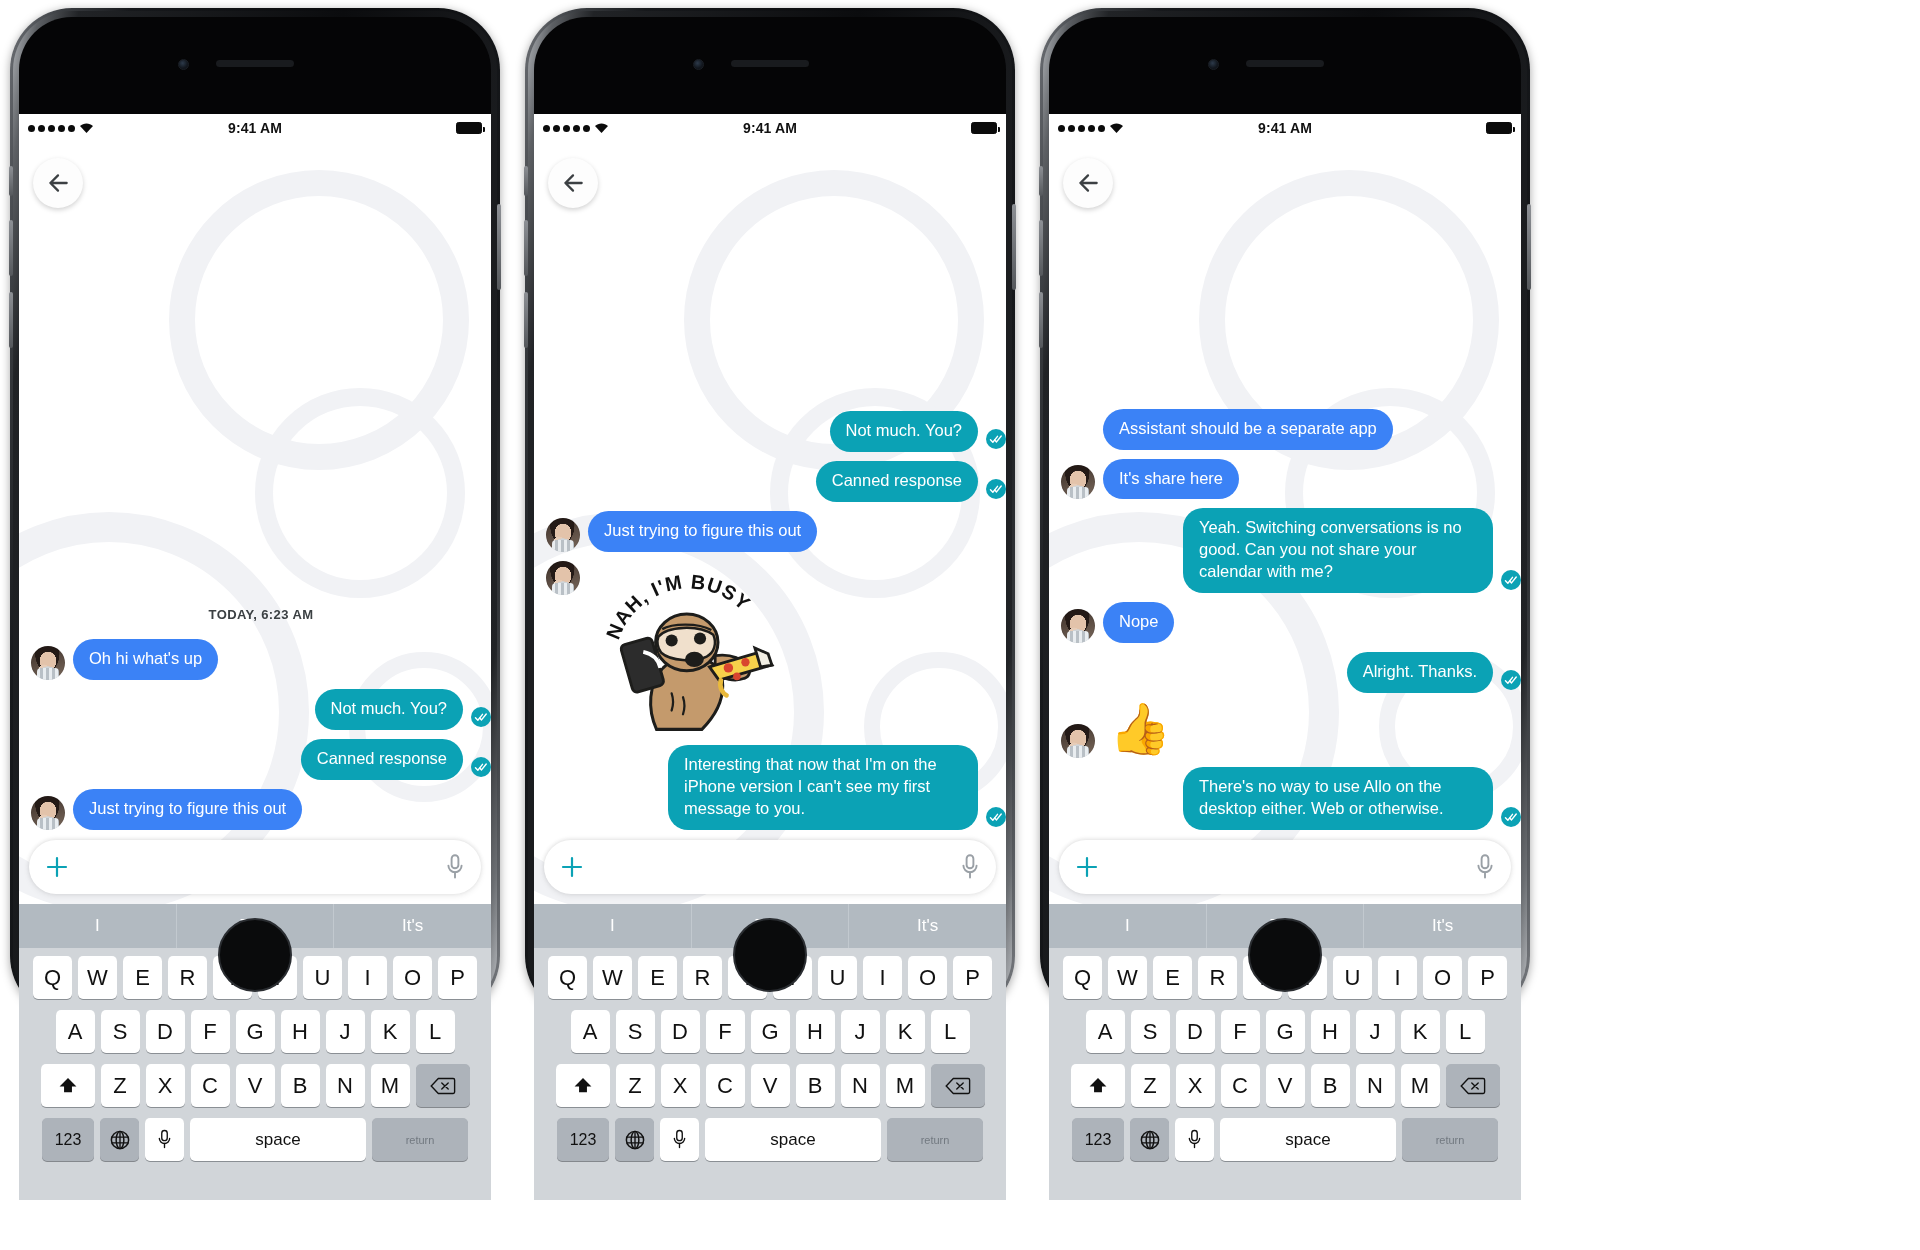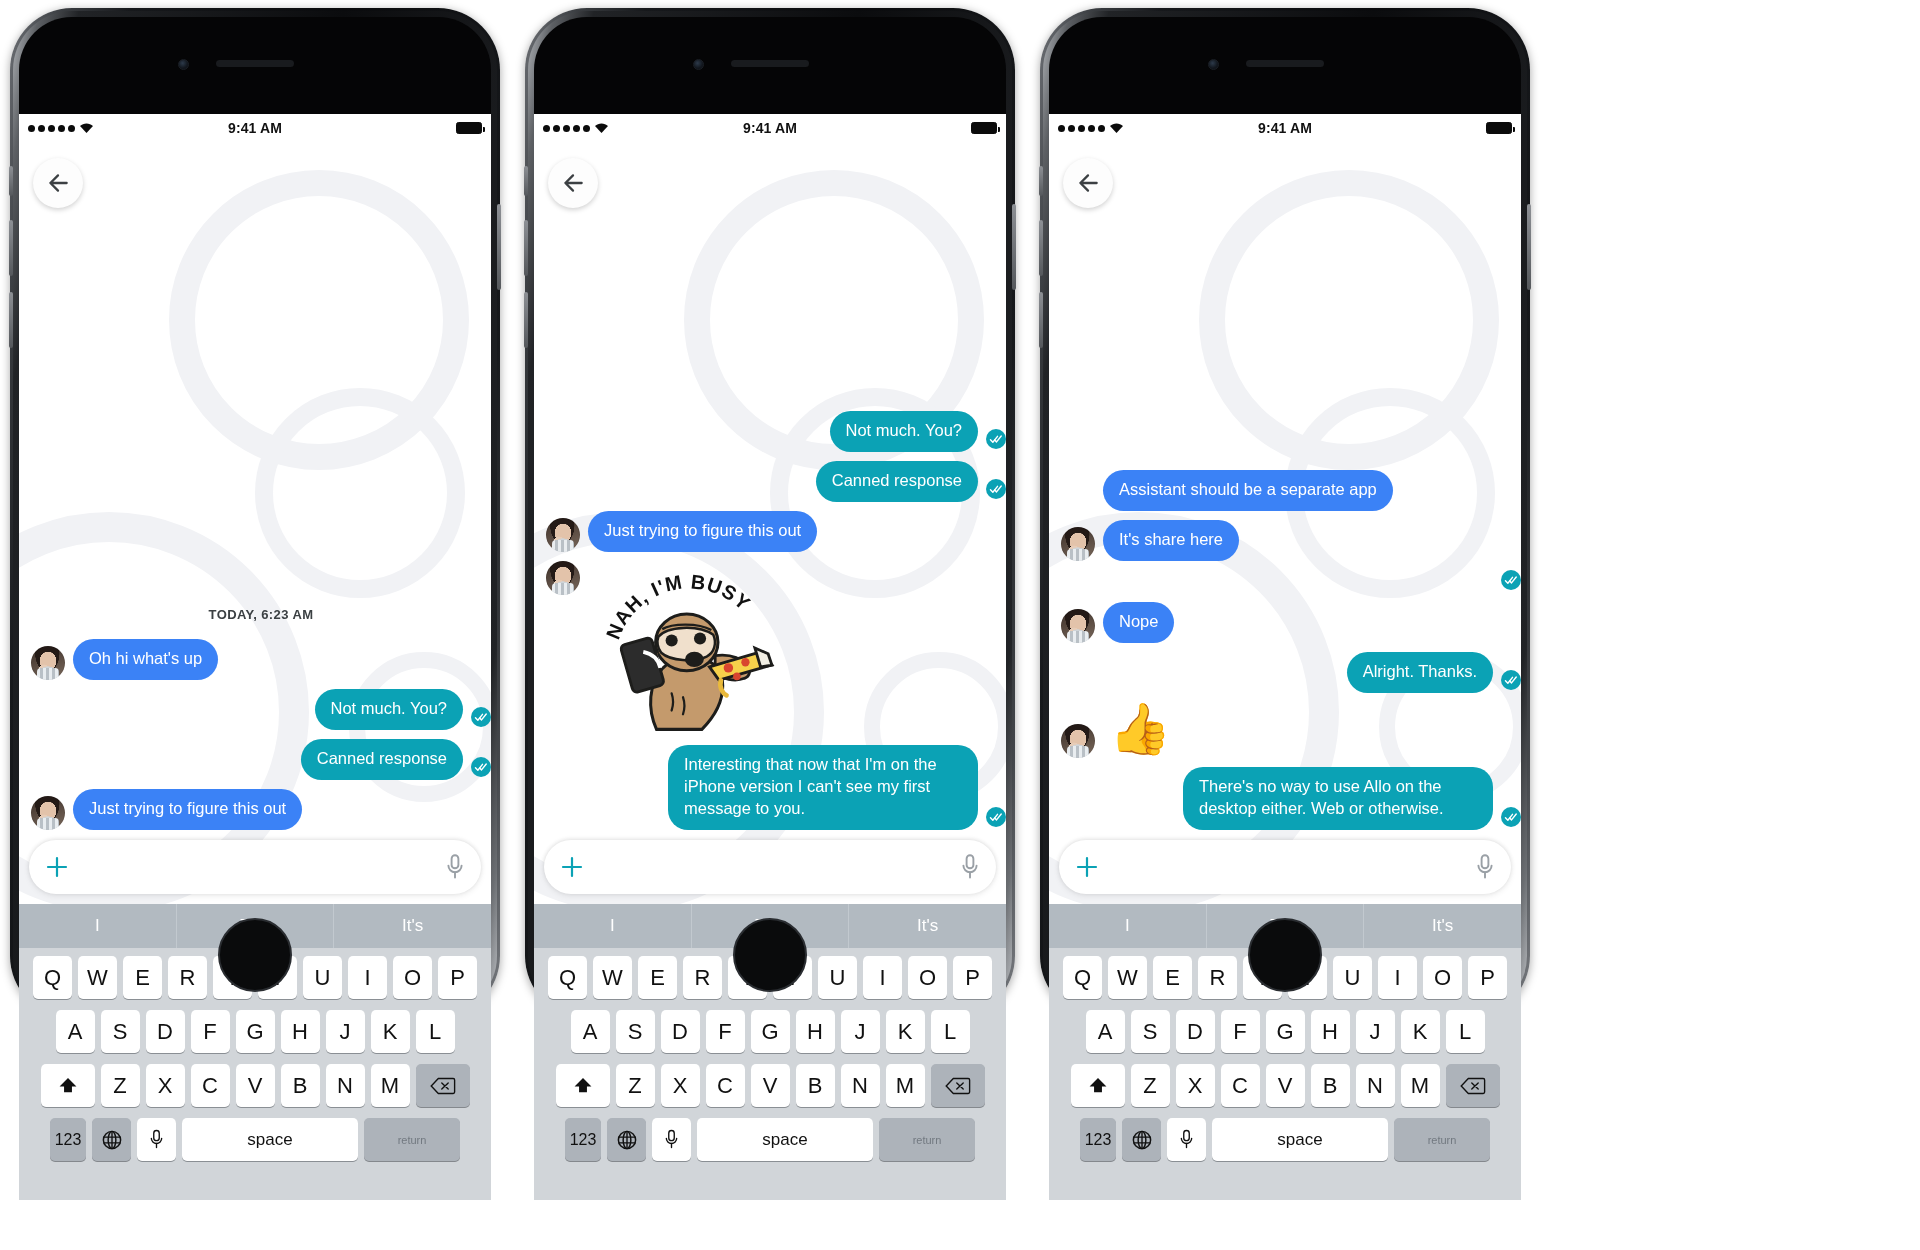--- a/index.html
+++ b/index.html
@@ -222,21 +222,21 @@
     width: 39px; height: 43px; border-radius: 5px;
     background: #ffffff;
     box-shadow: 0 1px 0 #8a8f94;
     display: flex; align-items: center; justify-content: center;
     font-size: 22px; color: #111; font-weight: 400;
   }
   .key.wide  { width: 54px; }
   .key.gray  { background: #adb3ba; box-shadow: 0 1px 0 #84888d; }
   .key.space { flex: 1; max-width: 176px; font-size: 17px; }
   .key.ret   { width: 96px; font-size: 11px; background: #adb3ba; color: #727980; box-shadow: 0 1px 0 #84888d;}
-  .key.num   { width: 36px; font-size: 16px; }
+  .key.num   { width: 52px; font-size: 16px; }
   .key svg { width: 22px; height: 22px; }
 </style>
 </head>
 <body>
 
 <div class="stage">
 
   <svg width="0" height="0" style="position:absolute" aria-hidden="true">
     <defs>
       <symbol id="ic-back" viewBox="0 0 24 24">
@@ -676,20 +676,21 @@
         <div class="msgs">
           <div class="row in">
             <span class="avatar hidden-av"></span>
             <div class="bubble purple">Assistant should be a separate app</div>
           </div>
           <div class="row in">
             <span class="avatar"></span>
             <div class="bubble purple">It's share here</div>
           </div>
           <div class="row out">
+            <div class="bubble teal" style="border-radius:20px">Yeah. Switching conversations is no good. Can you not share your calendar with me?</div>
             <span class="ticks">
                 <svg>
                   <use href="#ic-check2"></use>
                 </svg>
               </span>
           </div>
           <div class="row in">
             <span class="avatar"></span>
             <div class="bubble purple">Nope</div>
           </div>

